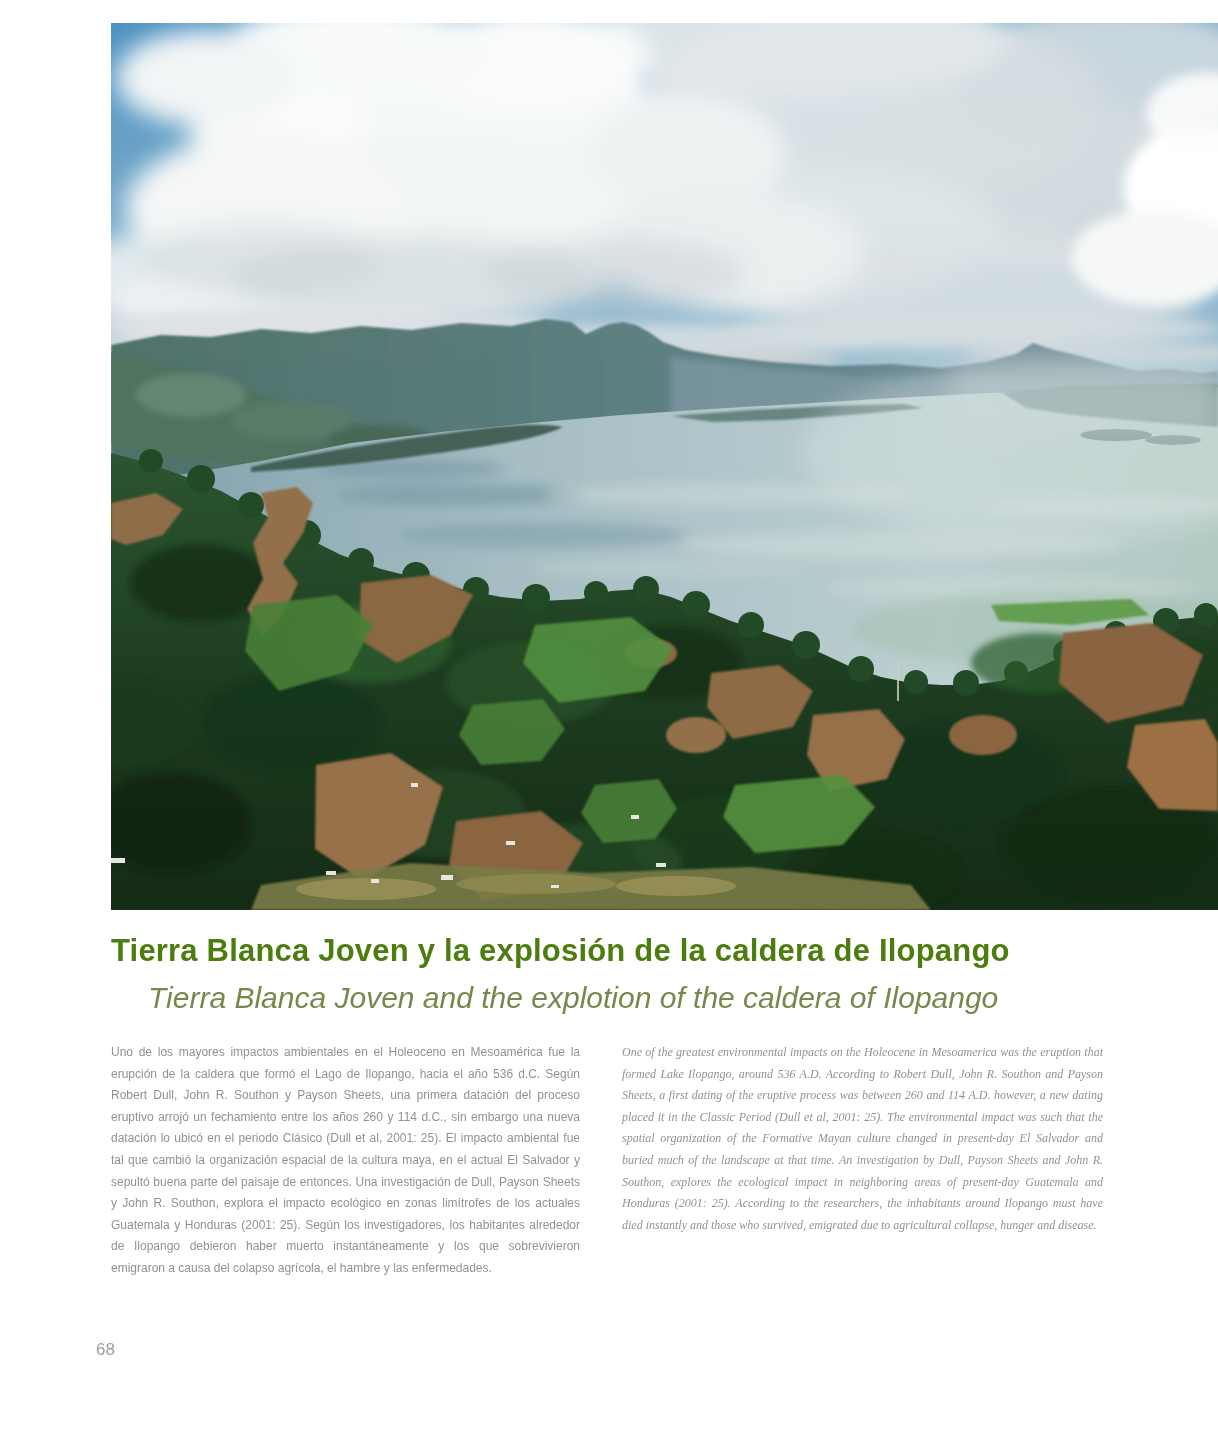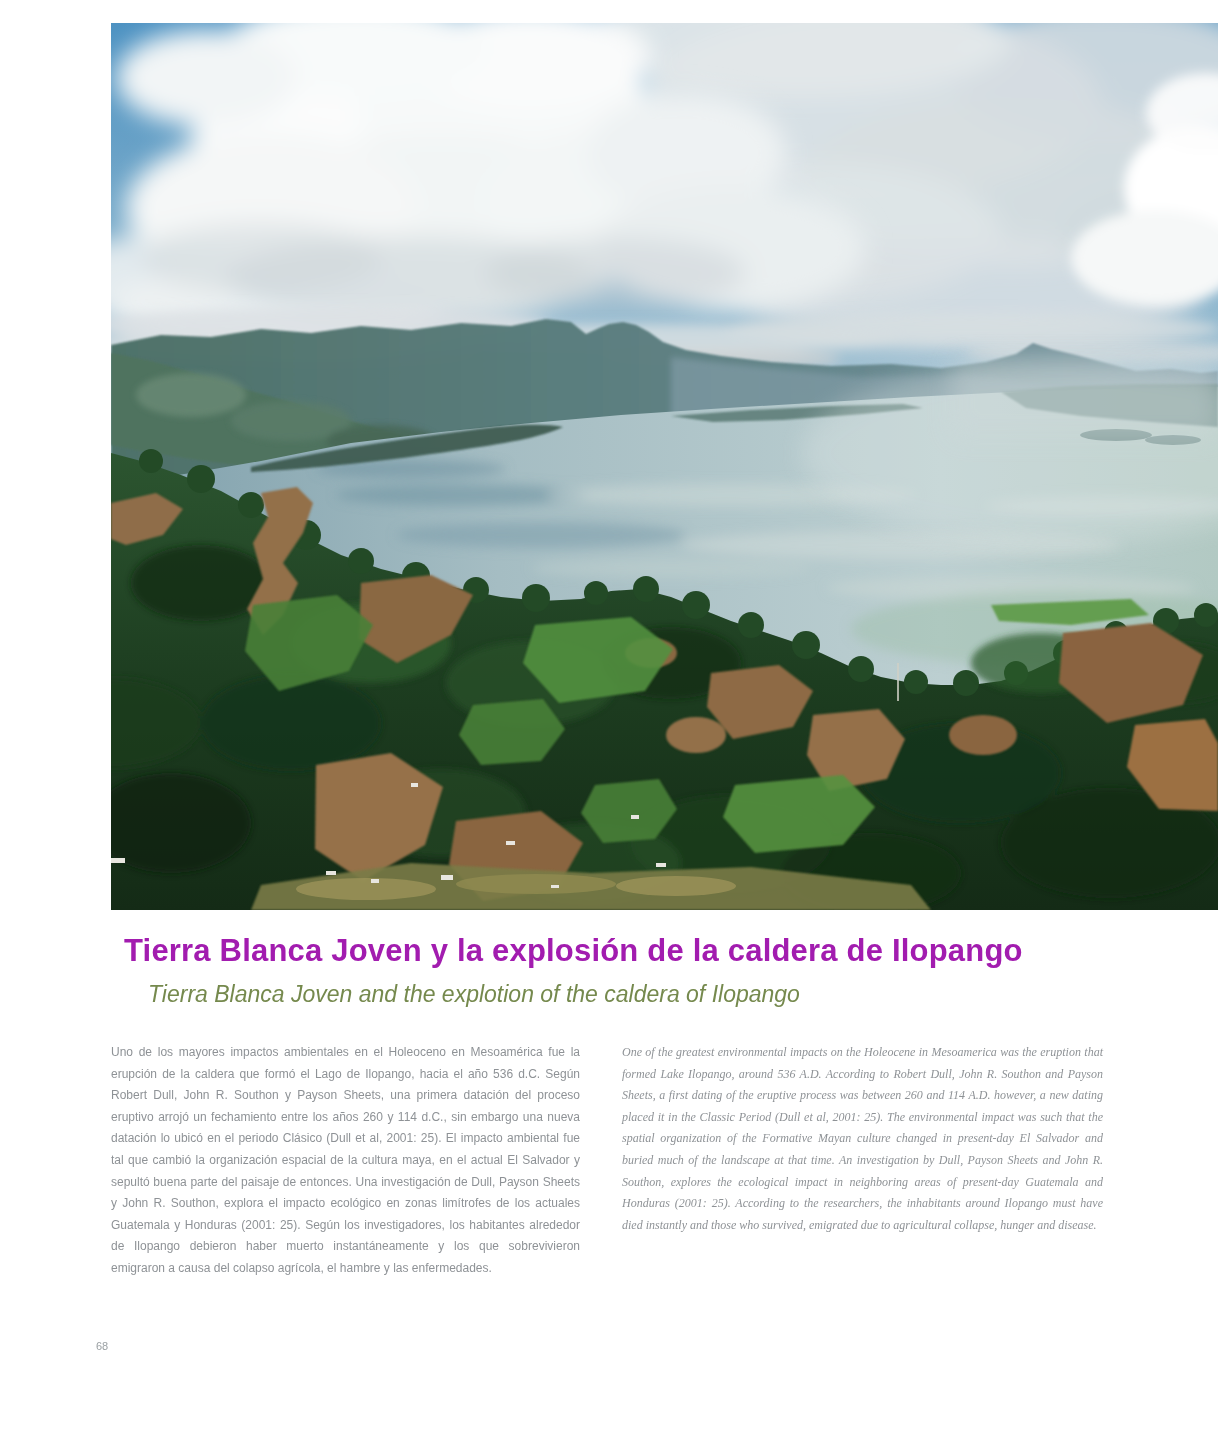--- a/index.html
+++ b/index.html
@@ -6,42 +6,42 @@
   body{
     width:1218px;height:1439px;position:relative;overflow:hidden;
     font-family:"Liberation Sans", sans-serif;
   }
   .photo{
     position:absolute;left:111px;top:23px;width:1107px;height:887px;
     margin:0;overflow:hidden;
   }
   .photo svg{display:block;width:100%;height:100%;}
   .title{
-    position:absolute;left:124px;top:933px;width:1000px;
+    position:absolute;left:111px;top:933px;width:1000px;
     font-size:31px;font-weight:600;letter-spacing:.2px;
-    color:#a21caf;margin:0;white-space:nowrap;
+    color:#4d7c0f;margin:0;white-space:nowrap;
   }
   .subtitle{
     position:absolute;left:148px;top:981px;width:960px;
-    font-size:23px;font-weight:500;font-style:italic;
+    font-size:30px;font-weight:500;font-style:italic;
     color:#75894d;margin:0;white-space:nowrap;
   }
   .columns{
     position:absolute;left:111px;top:1042px;width:992px;
     display:flex;gap:42px;
   }
   .col{
     margin:0;font-size:12px;line-height:21.6px;color:#8e9296;
     text-align:justify;
   }
   .col-es{width:469px;}
   .col-en{width:481px;font-style:italic;font-family:Liberation Serif, serif;}
   .pagenum{
     position:absolute;left:96px;top:1340px;
-    font-size:11px;color:#9aa0a3;
+    font-size:17px;color:#9aa0a3;
   }
 </style>
 </head>
 <body>
 
 <figure class="photo">
   <svg viewBox="0 0 1107 887" preserveAspectRatio="none">
     <defs>
       <linearGradient id="skyGrad" x1="0" y1="0" x2="0" y2="1">
         <stop offset="0" stop-color="#4d92c2"></stop>

